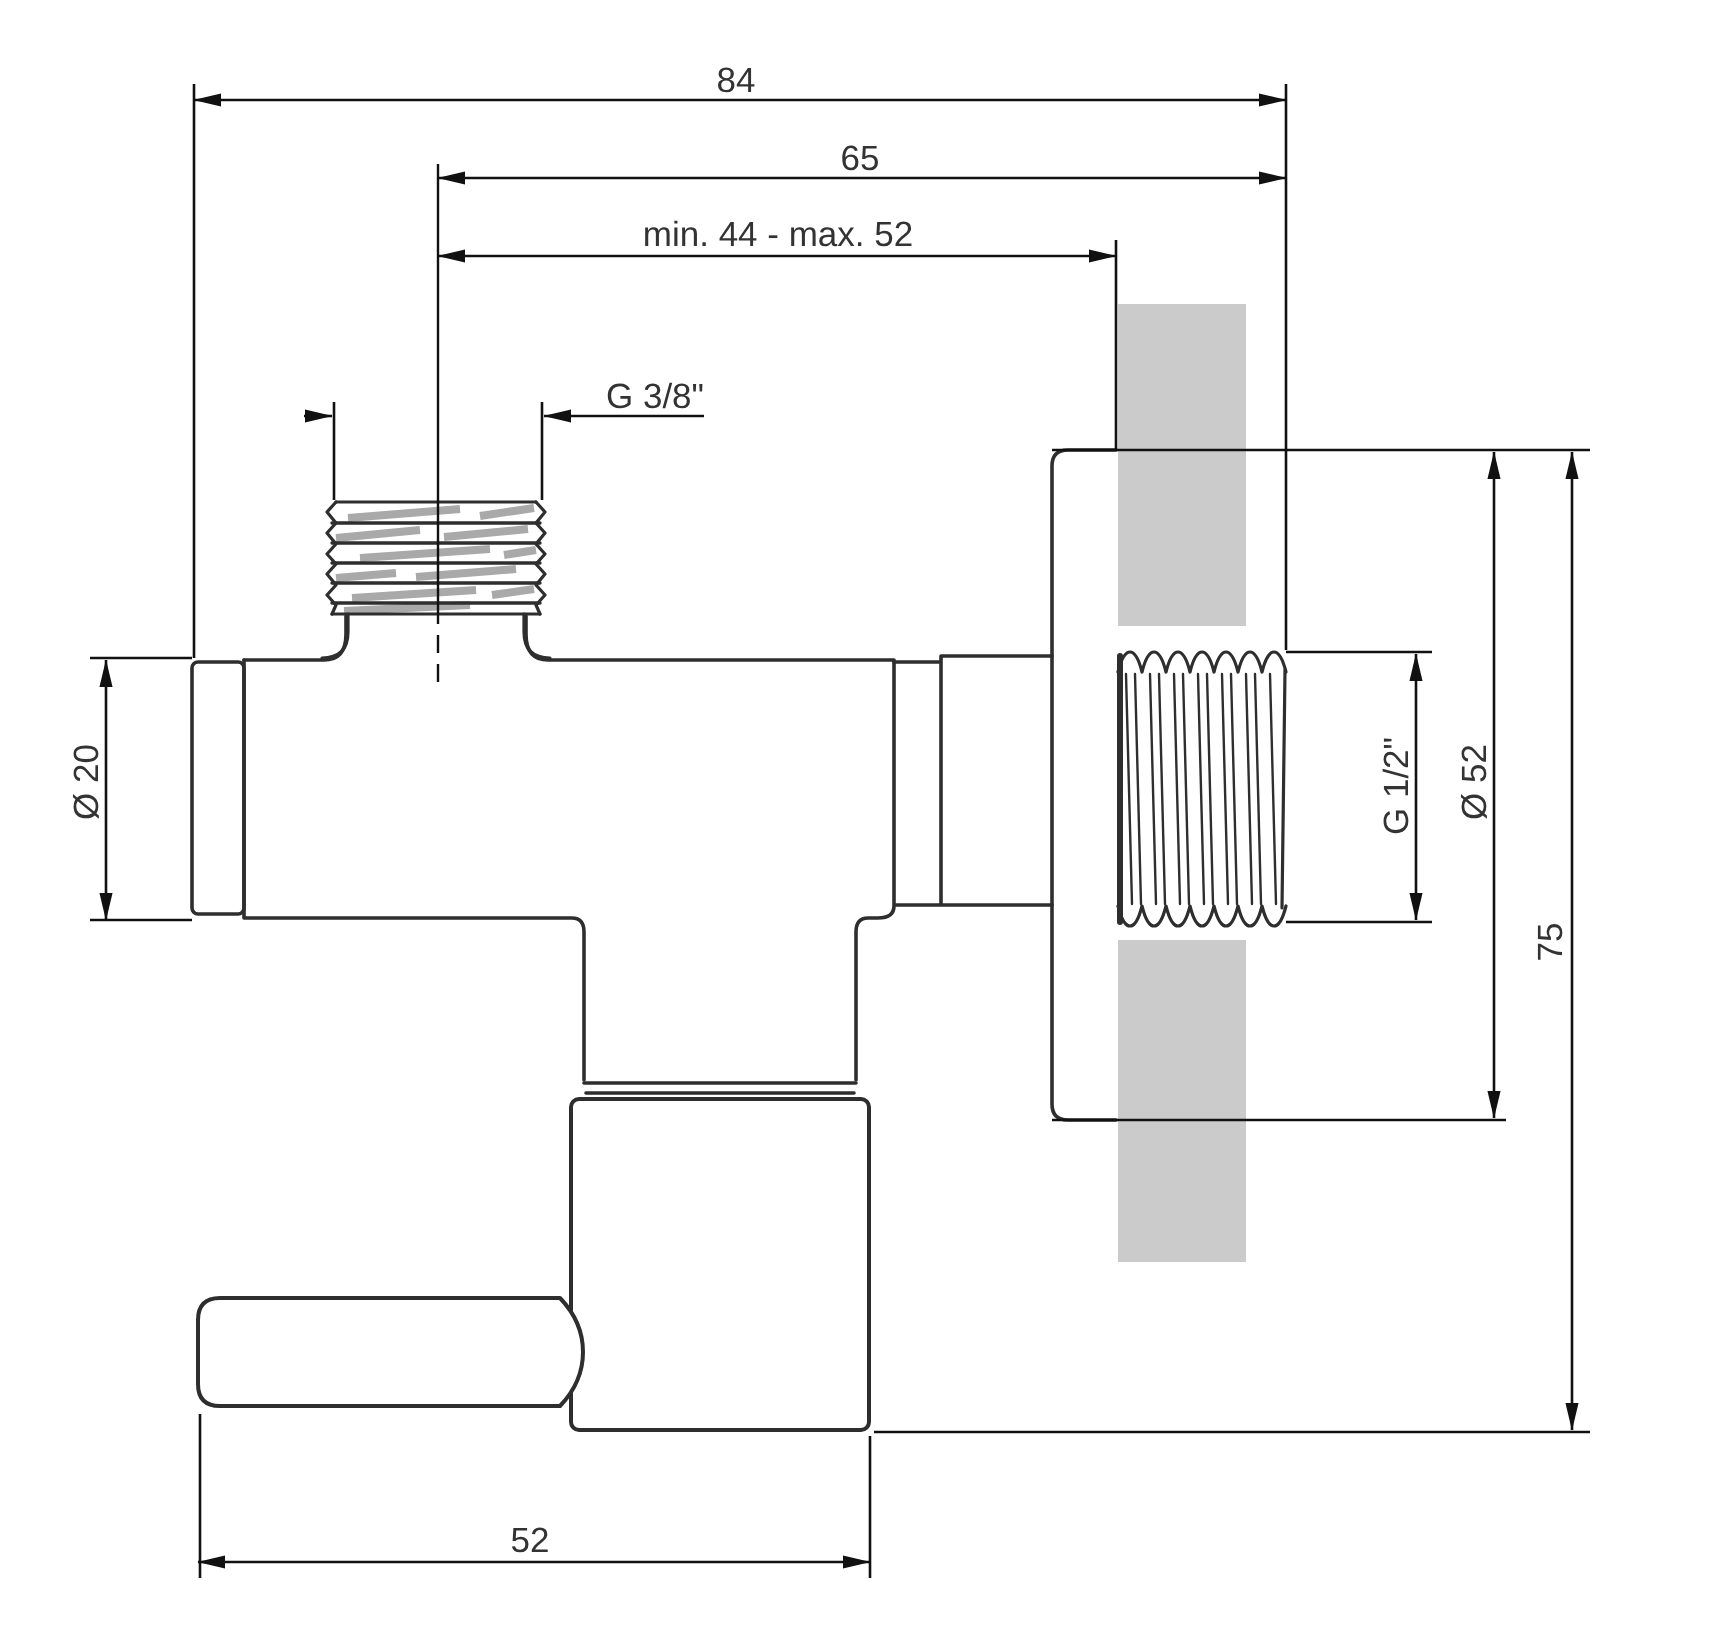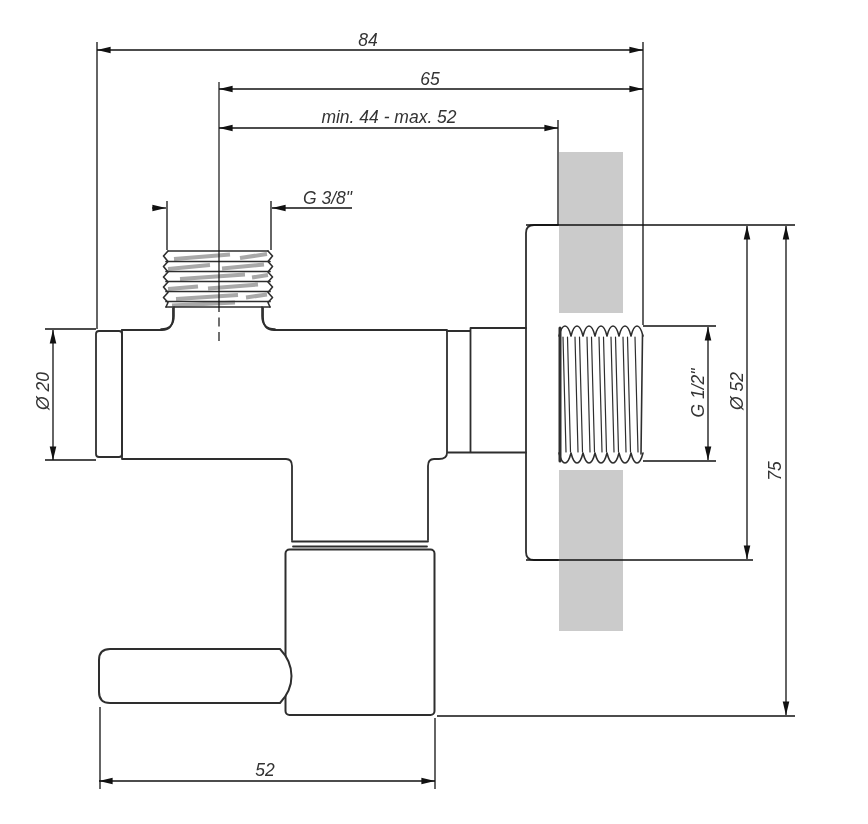--- a/index.html
+++ b/index.html
@@ -1,16 +1,16 @@
 <!DOCTYPE html>
 <html><head>
 <meta charset="utf-8">
 <style>
   html, body { margin: 0; padding: 0; background: #ffffff; }
-  .stage { width: 868px; height: 824px; position: relative; background: #fff; overflow: hidden; font-style: italic; }
+  .stage { width: 868px; height: 824px; position: relative; background: #fff; overflow: hidden; }
   svg { display: block; }
   text {
     font-family: "Liberation Sans", "DejaVu Sans", sans-serif;
     font-size: 17.5px;
   }
   .outline { fill: none; stroke-linecap: round; stroke-linejoin: round; }
   .dim     { fill: none; }
 </style>
 </head>
 <body>

